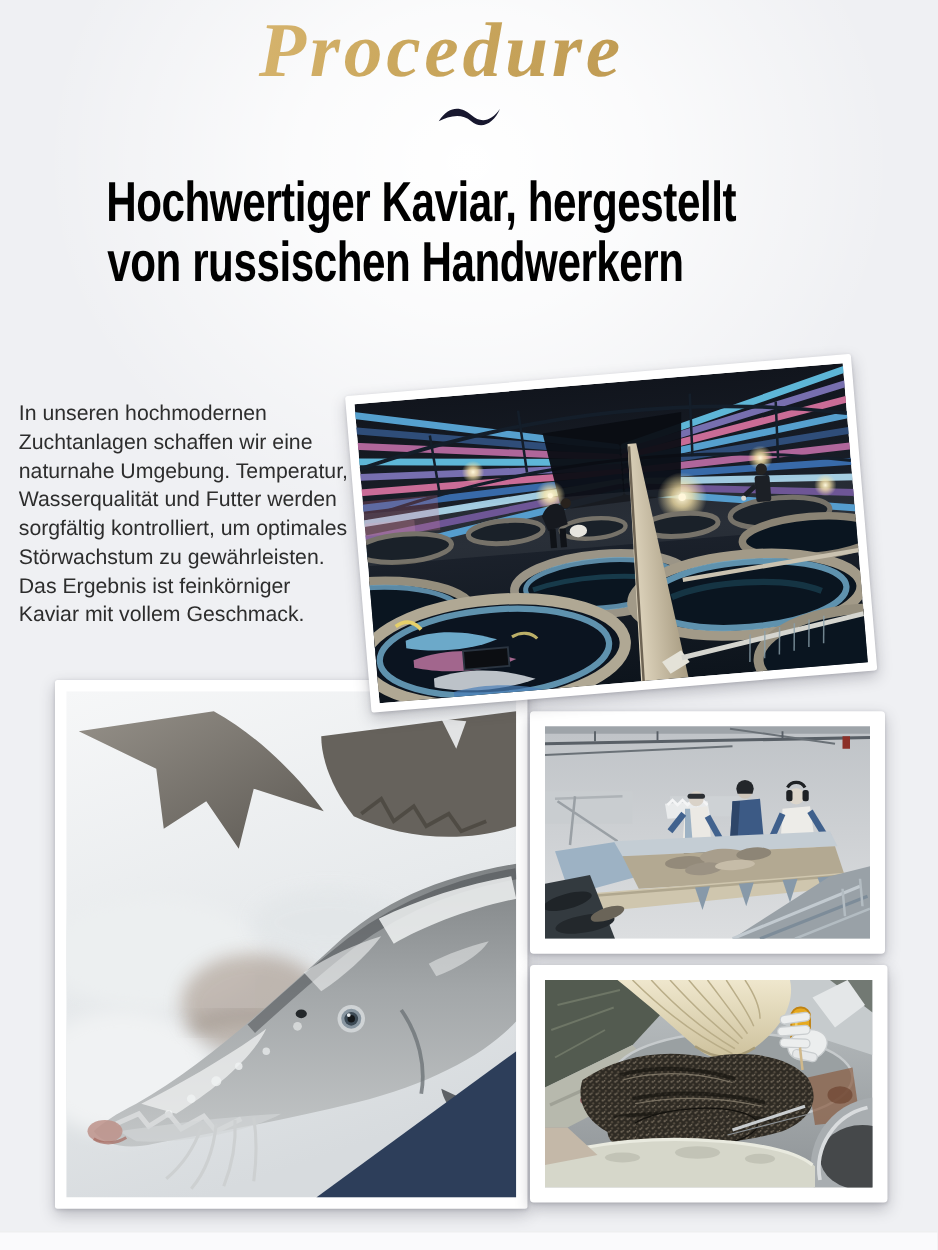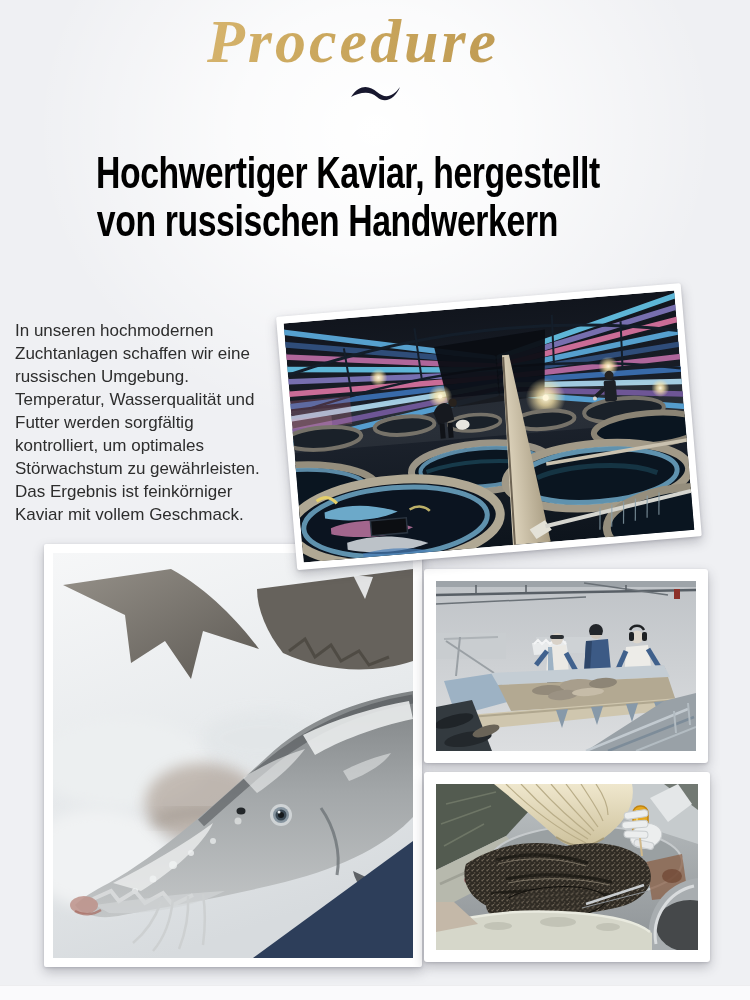--- a/index.html
+++ b/index.html
@@ -23,21 +23,21 @@
   }
   @supports ((-webkit-background-clip:text) or (background-clip:text)){
     .procedure-title{
       background:linear-gradient(110deg,#e6c584 5%,#cba85e 45%,#b6904a 95%);
       -webkit-background-clip:text;background-clip:text;
       color:transparent;-webkit-text-fill-color:transparent;
     }
   }
   .flourish{position:absolute;left:0;top:80px;width:750px;text-align:center}
   .headline{
-    position:absolute;left:0;top:137px;width:630px;margin:12px;
+    position:absolute;left:0;top:137px;width:630px;margin:1px;
     text-align:center;color:#000;font-weight:700;font-size:45px;line-height:48px;
   }
   .headline .hl{display:inline-block;white-space:nowrap;transform:scaleX(.75);letter-spacing:-.5px}
   .intro{
     position:absolute;left:15px;top:319px;width:266px;margin:0;
     font-size:17px;line-height:23px;color:#2d2d2d;
   }
   .photo{position:absolute;background:#fff;
     box-shadow:0 5px 12px rgba(50,50,65,.28),0 1px 3px rgba(50,50,65,.18);}
   .photo svg{display:block}
@@ -60,21 +60,21 @@
   <svg width="54" height="26" viewBox="0 0 54 26">
     <path d="M3,17 C12,3 22,6 29,12 C37,19 45,17 52,7 C47,19 37,24 29,17 C21,10 11,13 3,17 Z" fill="#17172e"></path>
   </svg>
 </div>
 
 <h2 class="headline">
   <span class="hl">Hochwertiger Kaviar, hergestellt</span><br>
   <span class="hl">von russischen Handwerkern</span>
 </h2>
 
-<p class="intro">In unseren hochmodernen Zuchtanlagen schaffen wir eine russischen Umgebung. Temperatur, Wasserqualität und Futter werden sorgfältig kontrolliert, um optimales Störwachstum zu gewährleisten. Das Ergebnis ist feinkörniger Kaviar mit vollem Geschmack.</p>
+<p class="intro">In unseren hochmodernen Zuchtanlagen schaffen wir eine naturnahe Umgebung. Temperatur, Wasserqualität und Futter werden sorgfältig kontrolliert, um optimales Störwachstum zu gewährleisten. Das Ergebnis ist feinkörniger Kaviar mit vollem Geschmack.</p>
 
 <figure class="photo photo-facility" style="margin:0">
 <svg width="392" height="240" viewBox="0 0 392 240">
   <defs>
     <linearGradient id="f-bg" x1="0" y1="0" x2="0" y2="1">
       <stop offset="0" stop-color="#11151d"></stop>
           <stop offset="0.5" stop-color="#1c222c"></stop>
           <stop offset="1" stop-color="#0d141c"></stop>
     </linearGradient>
     <radialGradient id="f-light">

